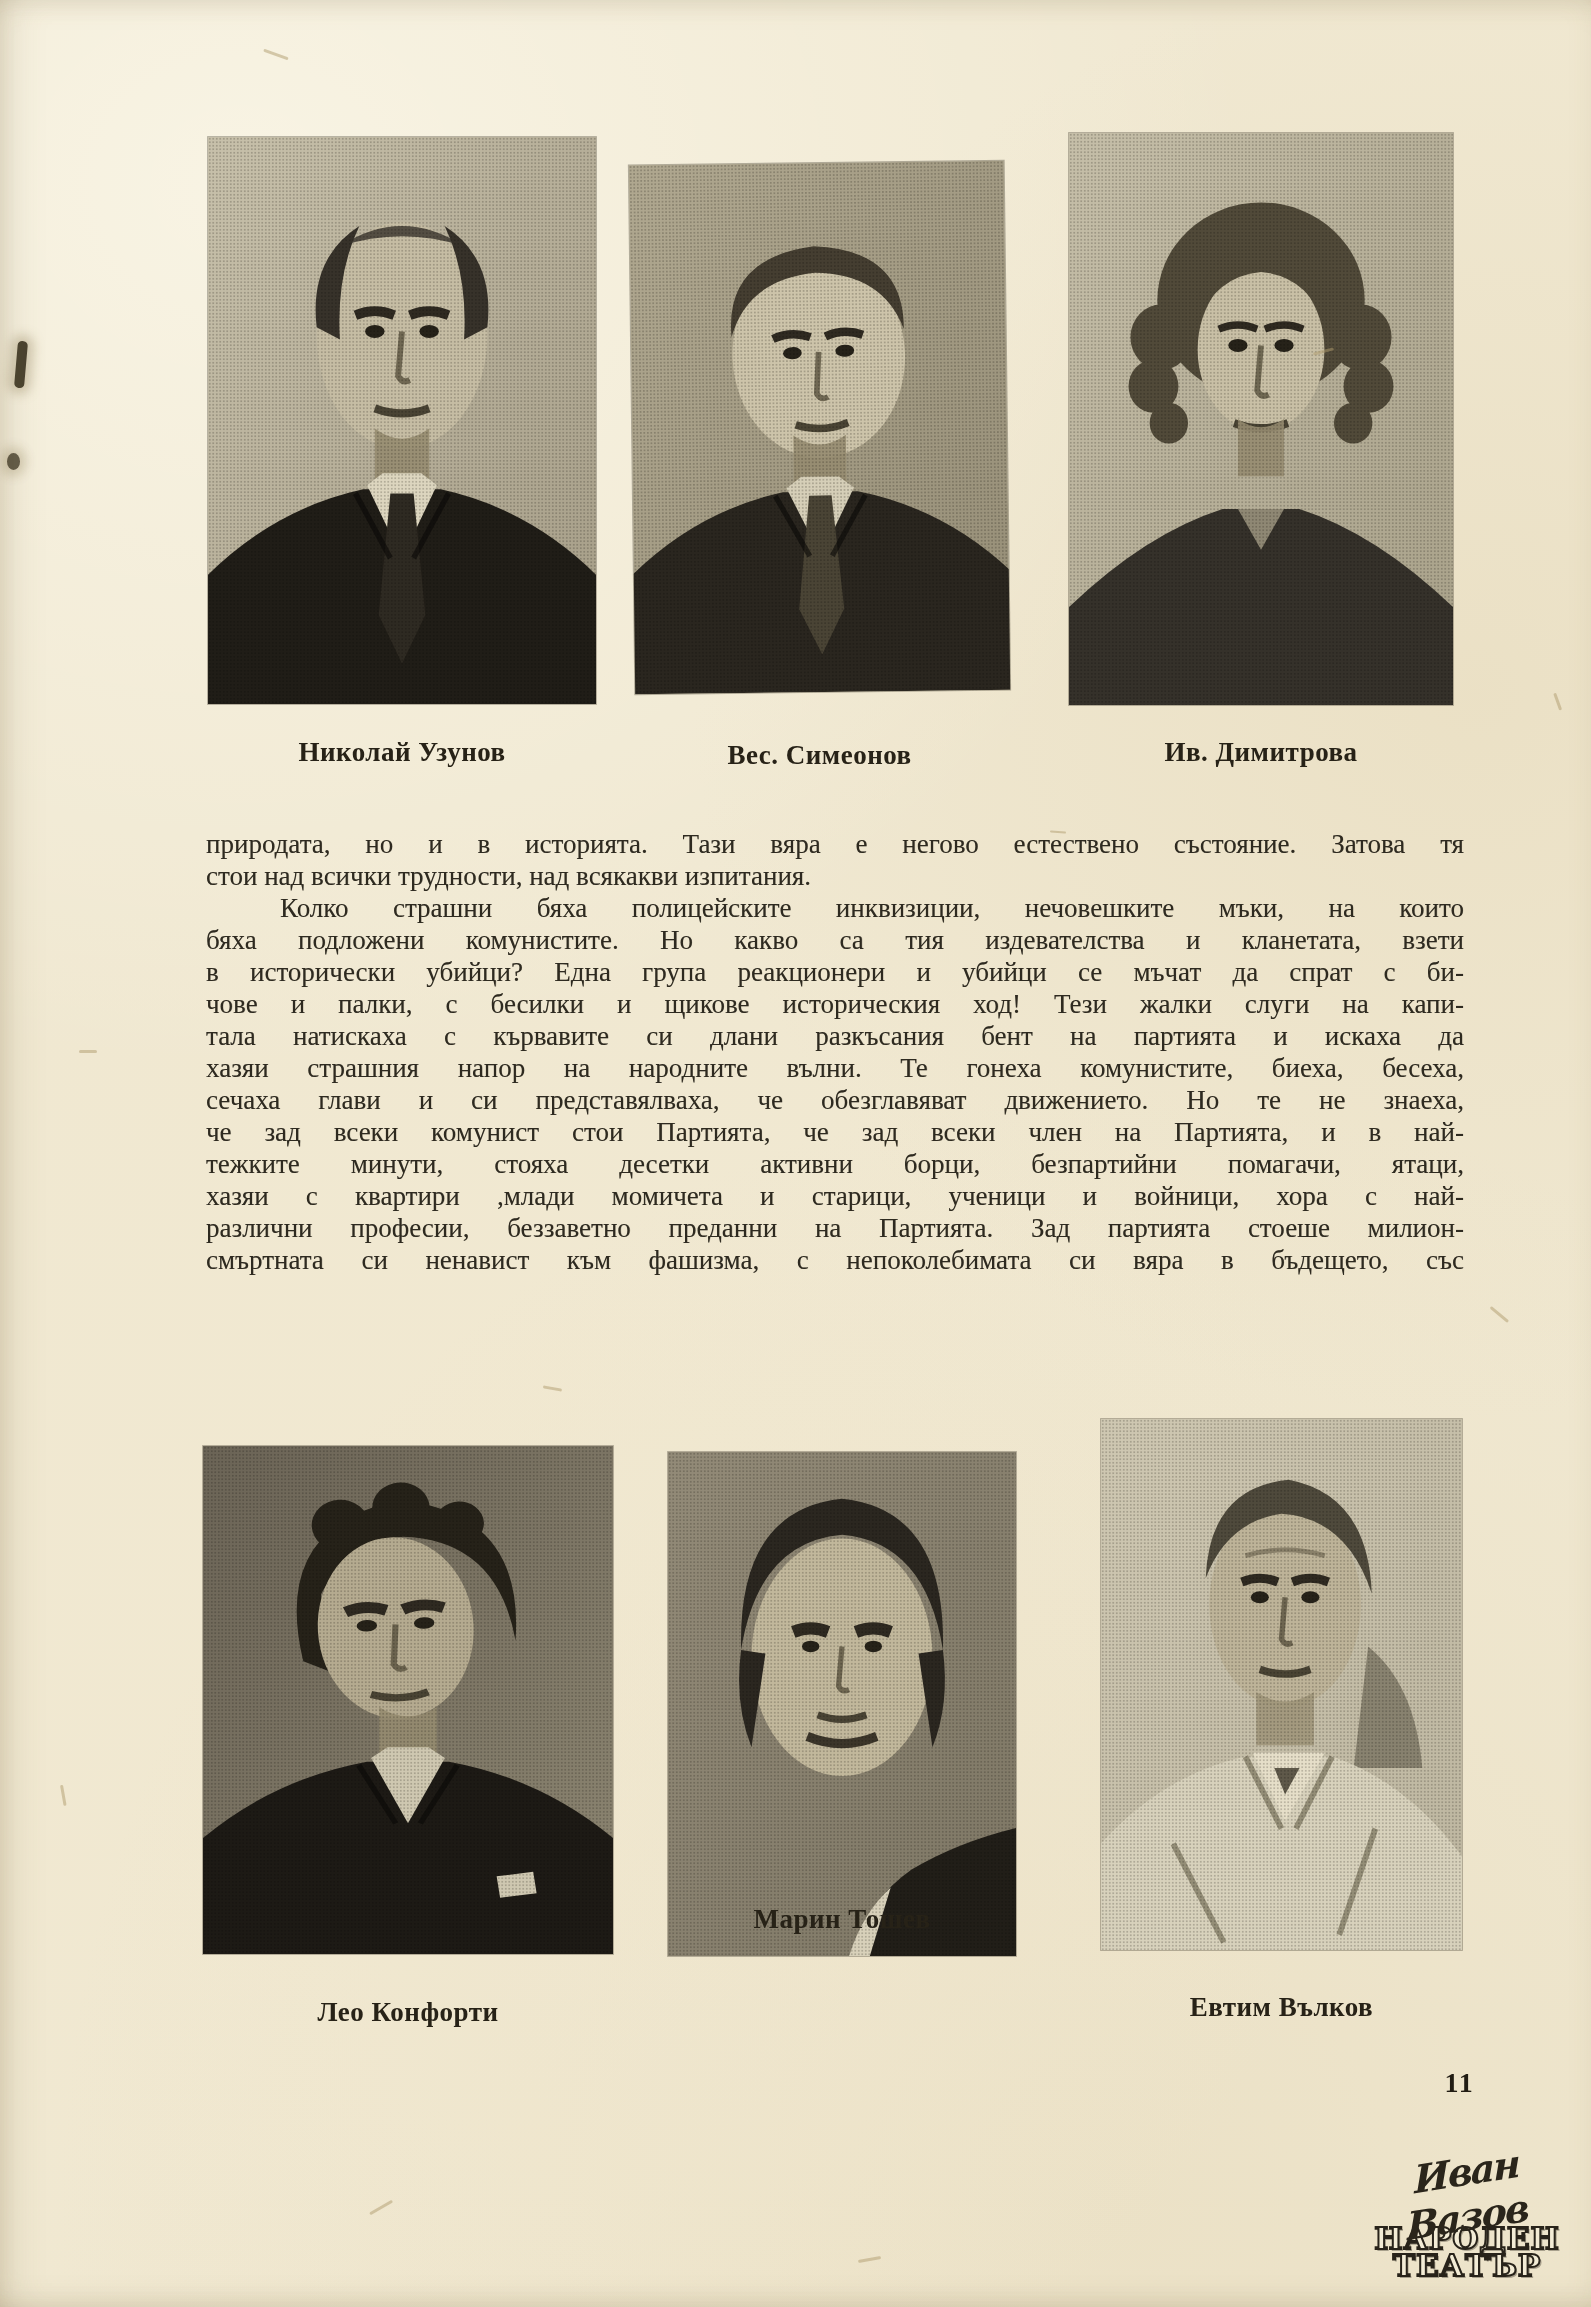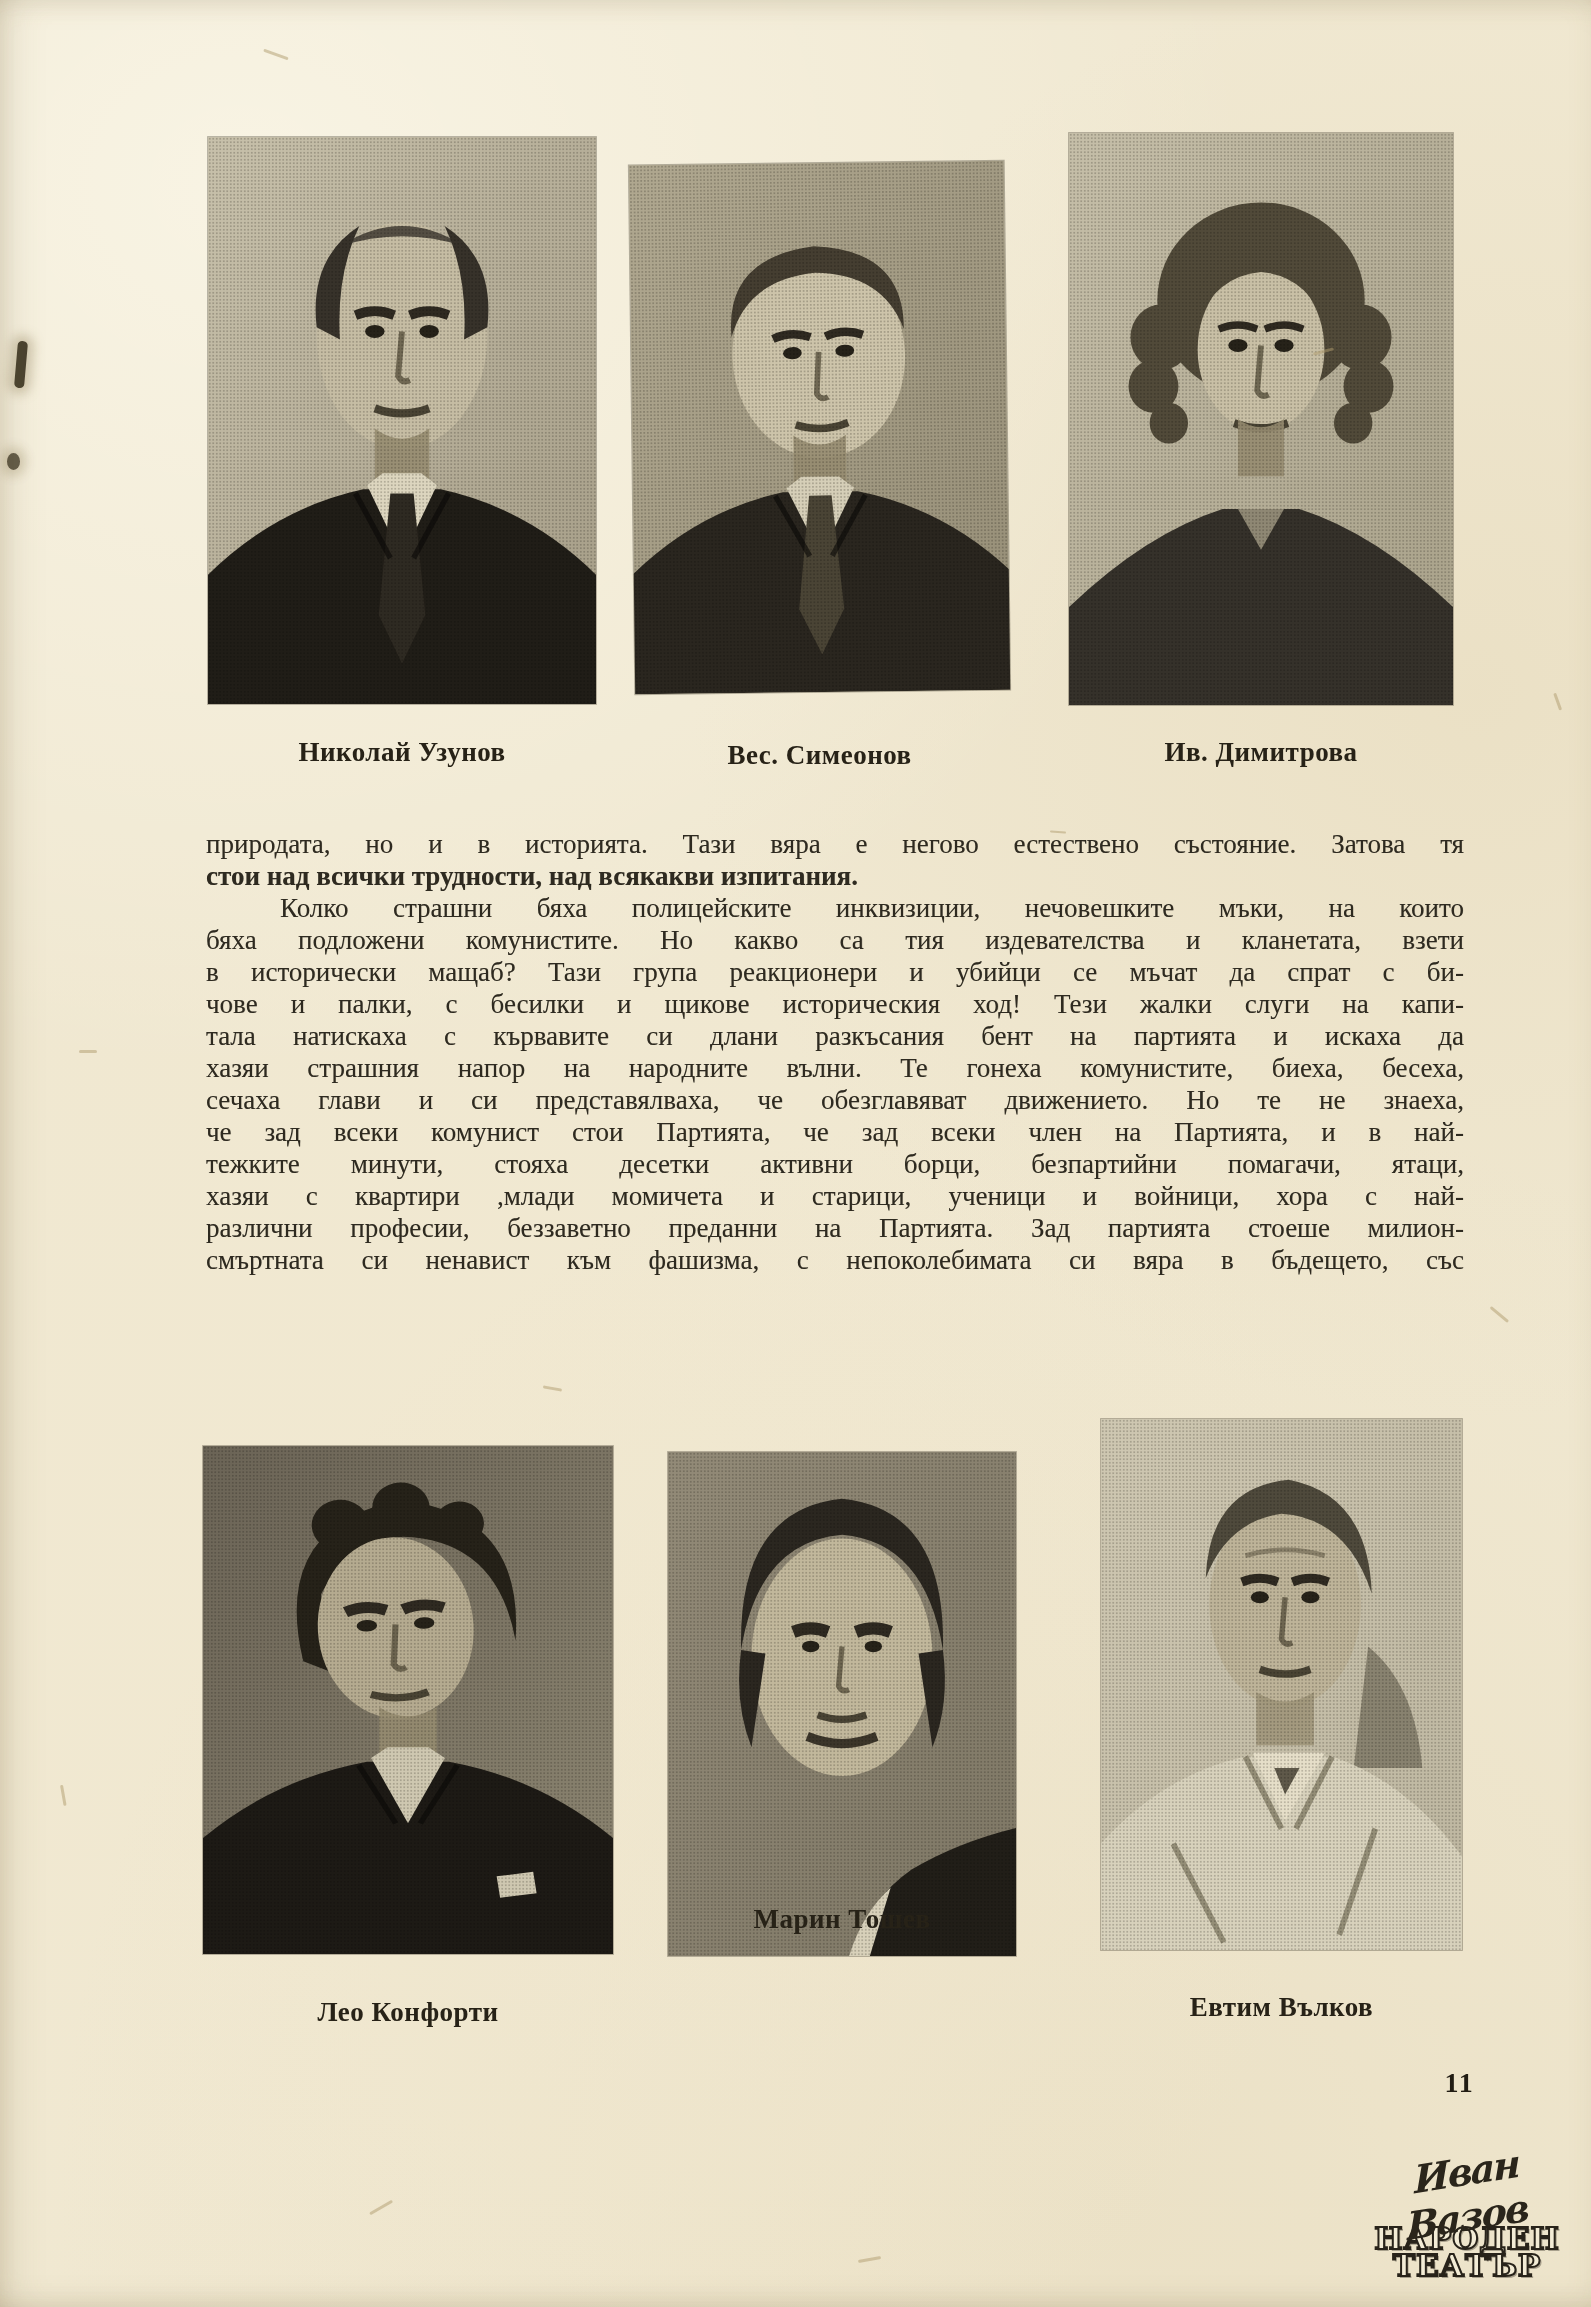--- a/index.html
+++ b/index.html
@@ -54,21 +54,21 @@
   .c3{left:1069px;top:737px;width:384px;}
   .c4{left:203px;top:1997px;width:410px;}
   .c5{left:668px;top:1904px;width:348px;}
   .c6{left:1101px;top:1992px;width:361px;}
 
   
   .text-block{position:absolute;left:206px;top:828px;width:1258px;
     font-size:27px;line-height:32px;color:#2e2a20;
     text-shadow:0.3px 0.3px 0 rgba(46,42,32,.3);}
   .line{text-align:justify;text-align-last:justify;height:32px;}
-  .line.nojust{text-align:left;text-align-last:left;font-weight:bold;}
+  .line.nojust{text-align:left;text-align-last:left;}
   .line.indent{padding-left:74px;}
 
   
   .page-number{position:absolute;left:1429px;top:2067px;width:61px;text-align:center;
     font-size:28px;font-weight:bold;color:#211c13;letter-spacing:1.8px;}
 
   
   .stamp{position:absolute;left:1362px;top:2149px;width:210px;text-align:center;}
   .stamp-sig{font-family:"DejaVu Serif",serif;font-style:italic;font-weight:bold;
     font-size:38px;color:#2a251b;letter-spacing:-1.8px;
@@ -180,21 +180,21 @@
     <div class="halftone"></div>
     <div class="vig"></div>
       </figure>
       <div class="cap c3">Ив. Димитрова</div>
     </section>
   <section class="text-block" id="bodyText">
       <div class="line">природата, но и в историята. Тази вяра е негово естествено състояние. Затова тя</div>
       <div class="line nojust">стои над всички трудности, над всякакви изпитания.</div>
       <div class="line indent">Колко страшни бяха полицейските инквизиции, нечовешките мъки, на които</div>
       <div class="line">бяха подложени комунистите. Но какво са тия издевателства и кланетата, взети</div>
-      <div class="line">в исторически мащаб? Тази група реакционери и убийци се мъчат да спрат с би-</div>
+      <div class="line">в исторически убийци? Една група реакционери и убийци се мъчат да спрат с би-</div>
       <div class="line">чове и палки, с бесилки и щикове историческия ход! Тези жалки слуги на капи-</div>
       <div class="line">тала натискаха с кървавите си длани разкъсания бент на партията и искаха да</div>
       <div class="line">хазяи страшния напор на народните вълни. Те гонеха комунистите, биеха, бесеха,</div>
       <div class="line">сечаха глави и си представялваха, че обезглавяват движението. Но те не знаеха,</div>
       <div class="line">че зад всеки комунист стои Партията, че зад всеки член на Партията, и в най-</div>
       <div class="line">тежките минути, стояха десетки активни борци, безпартийни помагачи, ятаци,</div>
       <div class="line">хазяи с квартири ,млади момичета и старици, ученици и войници, хора с най-</div>
       <div class="line">различни професии, беззаветно преданни на Партията. Зад партията стоеше милион-</div>
       <div class="line">смъртната си ненавист към фашизма, с непоколебимата си вяра в бъдещето, със</div>
     </section>

